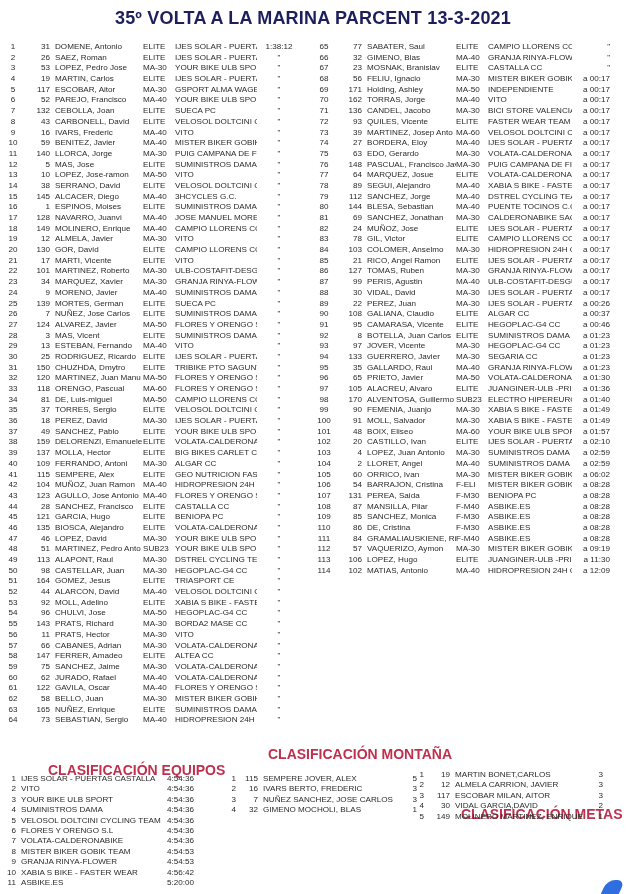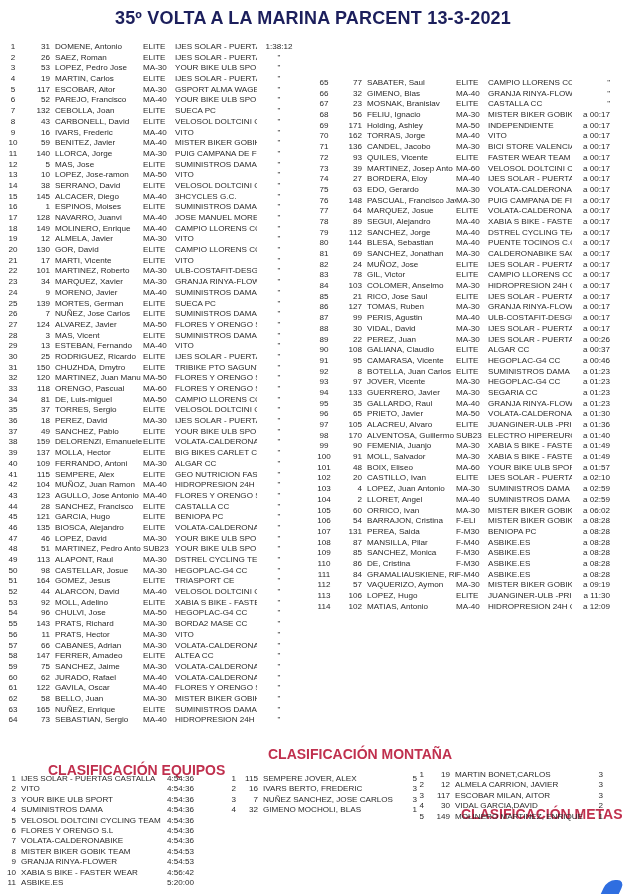--- a/index.html
+++ b/index.html
@@ -1,20 +1,20 @@
 <!DOCTYPE html>
 <html><head>
 <meta charset="utf-8">
 <style>
   html, body { margin:0; padding:0; }
   body { width:626px; height:894px; background:#ffffff; font-family:"Liberation Sans", sans-serif; color:#2a2a2a; position:relative; overflow:hidden; }
   .title { position:absolute; left:0; top:8px; width:626px; text-align:center; font-size:18px; font-weight:bold; color:#1c1f5c; letter-spacing:0.2px; }
   .col { position:absolute; top:42px; }
   .col.left { left:0; width:312px; }
-  .col.right { left:310px; width:316px;margin-top:36px; }
+  .col.right { left:310px; width:316px; }
   .row { display:flex; height:10.7px; line-height:10.7px; font-size:8.1px; white-space:nowrap; }
   .c-pos { width:26px; text-align:center; }
   .c-dor { width:24px; text-align:right; padding-right:5px; }
   .c-name { width:88px; overflow:hidden; }
   .c-cat { width:32px; }
   .c-team { width:82px; overflow:hidden; }
   .c-time { width:44px; text-align:center; }
   .col.right .c-pos { width:28px; }
   .col.right .c-name { width:89px; }
   .col.right .c-team { width:84px; }
@@ -429,21 +429,21 @@
       <span class="c-pos">49</span>
       <span class="c-dor">113</span>
       <span class="c-name">ALAPONT, Raul</span>
       <span class="c-cat">MA-30</span>
       <span class="c-team">DSTREL CYCLING TEA</span>
       <span class="c-time">"</span>
     </div>
     <div class="row">
       <span class="c-pos">50</span>
       <span class="c-dor">98</span>
-      <span class="c-name">CASTELLAR, Josue</span>
+      <span class="c-name">CASTELLAR, Juan</span>
       <span class="c-cat">MA-30</span>
       <span class="c-team">HEGOPLAC-G4 CC</span>
       <span class="c-time">"</span>
     </div>
     <div class="row">
       <span class="c-pos">51</span>
       <span class="c-dor">164</span>
       <span class="c-name">GOMEZ, Jesus</span>
       <span class="c-cat">ELITE</span>
       <span class="c-team">TRIASPORT CE</span>
@@ -711,21 +711,21 @@
       <span class="c-pos">84</span>
       <span class="c-dor">103</span>
       <span class="c-name">COLOMER, Anselmo</span>
       <span class="c-cat">MA-30</span>
       <span class="c-team">HIDROPRESION 24H C</span>
       <span class="c-time">a 00:17</span>
     </div>
     <div class="row">
       <span class="c-pos">85</span>
       <span class="c-dor">21</span>
-      <span class="c-name">RICO, Jose Saul</span>
+      <span class="c-name">RICO, Angel Ramon</span>
       <span class="c-cat">ELITE</span>
       <span class="c-team">IJES SOLAR - PUERTAS</span>
       <span class="c-time">a 00:17</span>
     </div>
     <div class="row">
       <span class="c-pos">86</span>
       <span class="c-dor">127</span>
       <span class="c-name">TOMAS, Ruben</span>
       <span class="c-cat">MA-30</span>
       <span class="c-team">GRANJA RINYA-FLOW</span>

